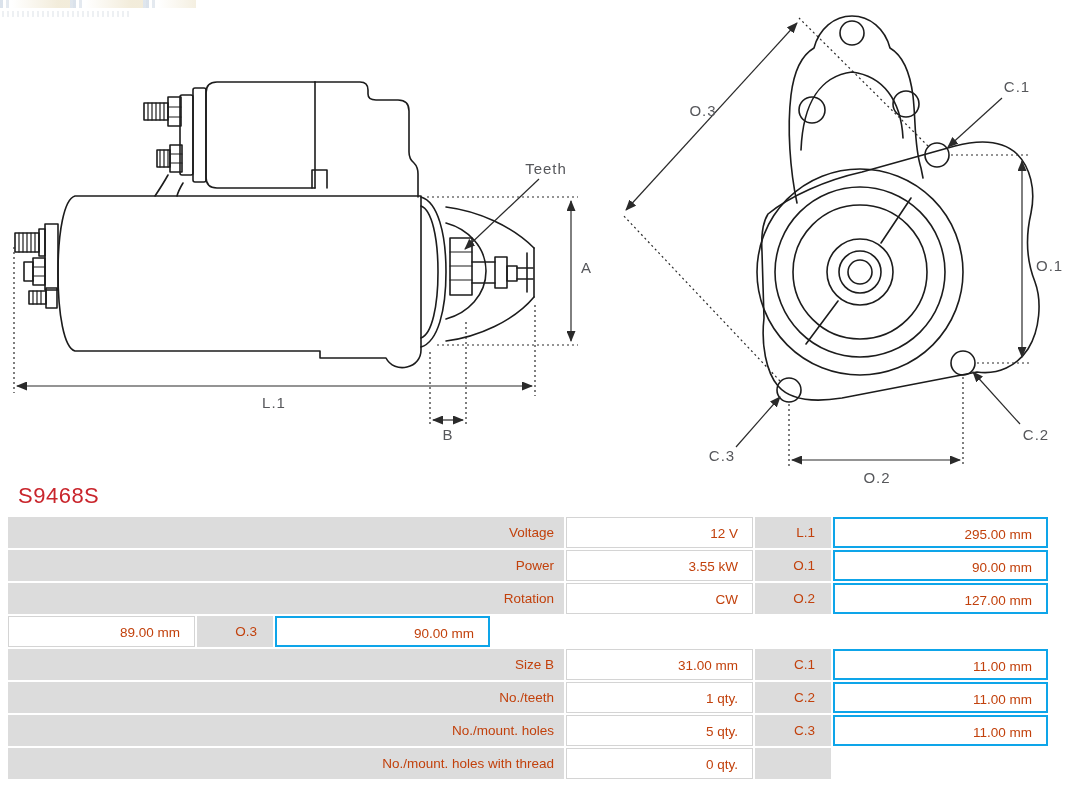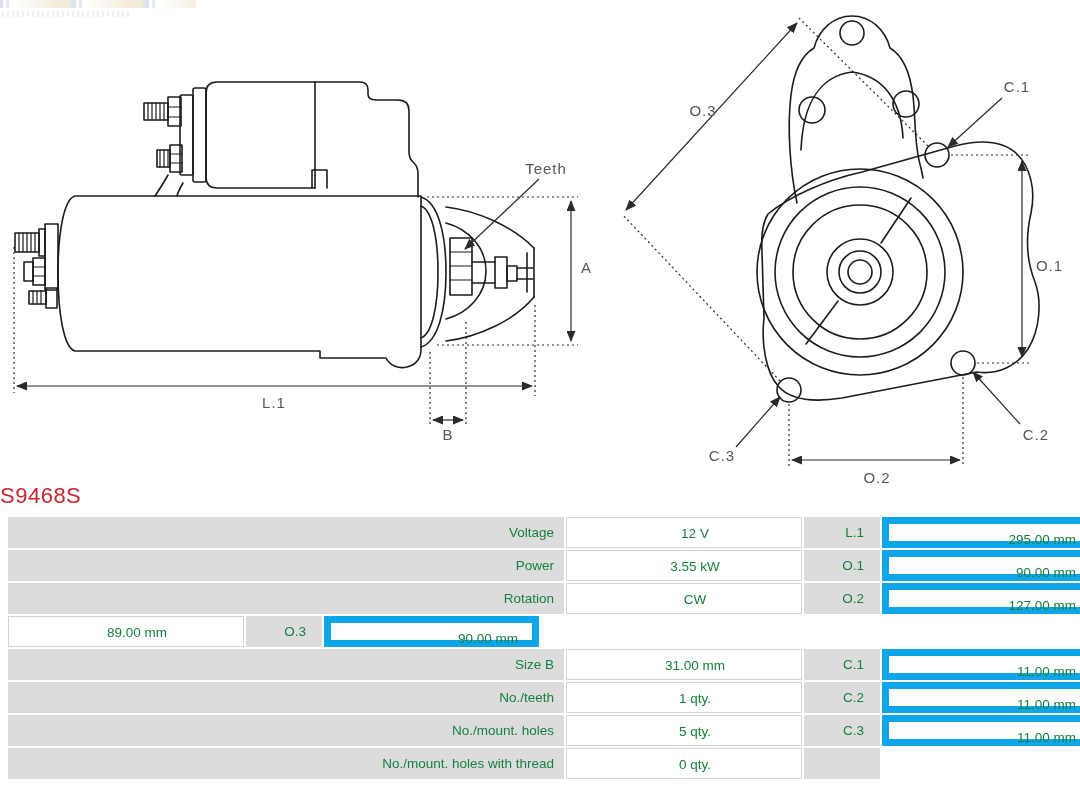--- a/index.html
+++ b/index.html
@@ -17,31 +17,31 @@
     background:repeating-linear-gradient(90deg,#b9c4cf 0 2px,#ffffff 2px 5px);
   }
   svg.drawing{position:absolute;left:0;top:0;}
   .geo{stroke:#1c1c1c;stroke-width:1.6;fill:none;stroke-linejoin:round;stroke-linecap:round;}
   .thin{stroke-width:1.2;}
   .dimline{stroke:#2a2a2a;stroke-width:1.2;fill:none;}
   .dot{stroke:#2a2a2a;stroke-width:1.2;fill:none;stroke-dasharray:2 3;}
   .dimtext{font-family:"Liberation Sans",sans-serif;font-size:15px;fill:#56575b;letter-spacing:1px;}
   
   .partno{
-    position:absolute;left:0;top:483px;font-size:22px;font-weight:500;
+    position:absolute;left:18px;top:483px;font-size:22px;font-weight:500;
     color:#c9252c;letter-spacing:.5px;
   }
   
   .spec-table{position:absolute;left:8px;top:517px;}
   .trow{display:flex;gap:2px;margin-bottom:2px;}
-  .cell{height:31px;line-height:31px;font-size:13.5px;color:#15803d;box-sizing:border-box;white-space:nowrap;padding-left:36px;}
+  .cell{height:31px;line-height:31px;font-size:13.5px;color:#c2410c;box-sizing:border-box;white-space:nowrap;padding-left:36px;}
   .lab{background:#dcdcdc;width:556px;text-align:right;padding-right:10px;}
-  .val{background:#ffffff;border:1px solid #d4d4d4;width:236px;text-align:center;padding-right:14px;}
+  .val{background:#ffffff;border:1px solid #d4d4d4;width:187px;text-align:right;padding-right:14px;}
   .dim{background:#dcdcdc;width:76px;text-align:right;padding-right:16px;}
-  .dimval{background:#ffffff;border:7px solid #0ea5e9;width:215px;text-align:right;padding-right:14px;}
+  .dimval{background:#ffffff;border:2px solid #0ea5e9;width:215px;text-align:right;padding-right:14px;}
   .noborder{border:none;}
 </style>
 </head>
 <body>
 
 <div class="canvas">
 
   <div class="wm1"></div>
   <div class="wm2"></div>
 

